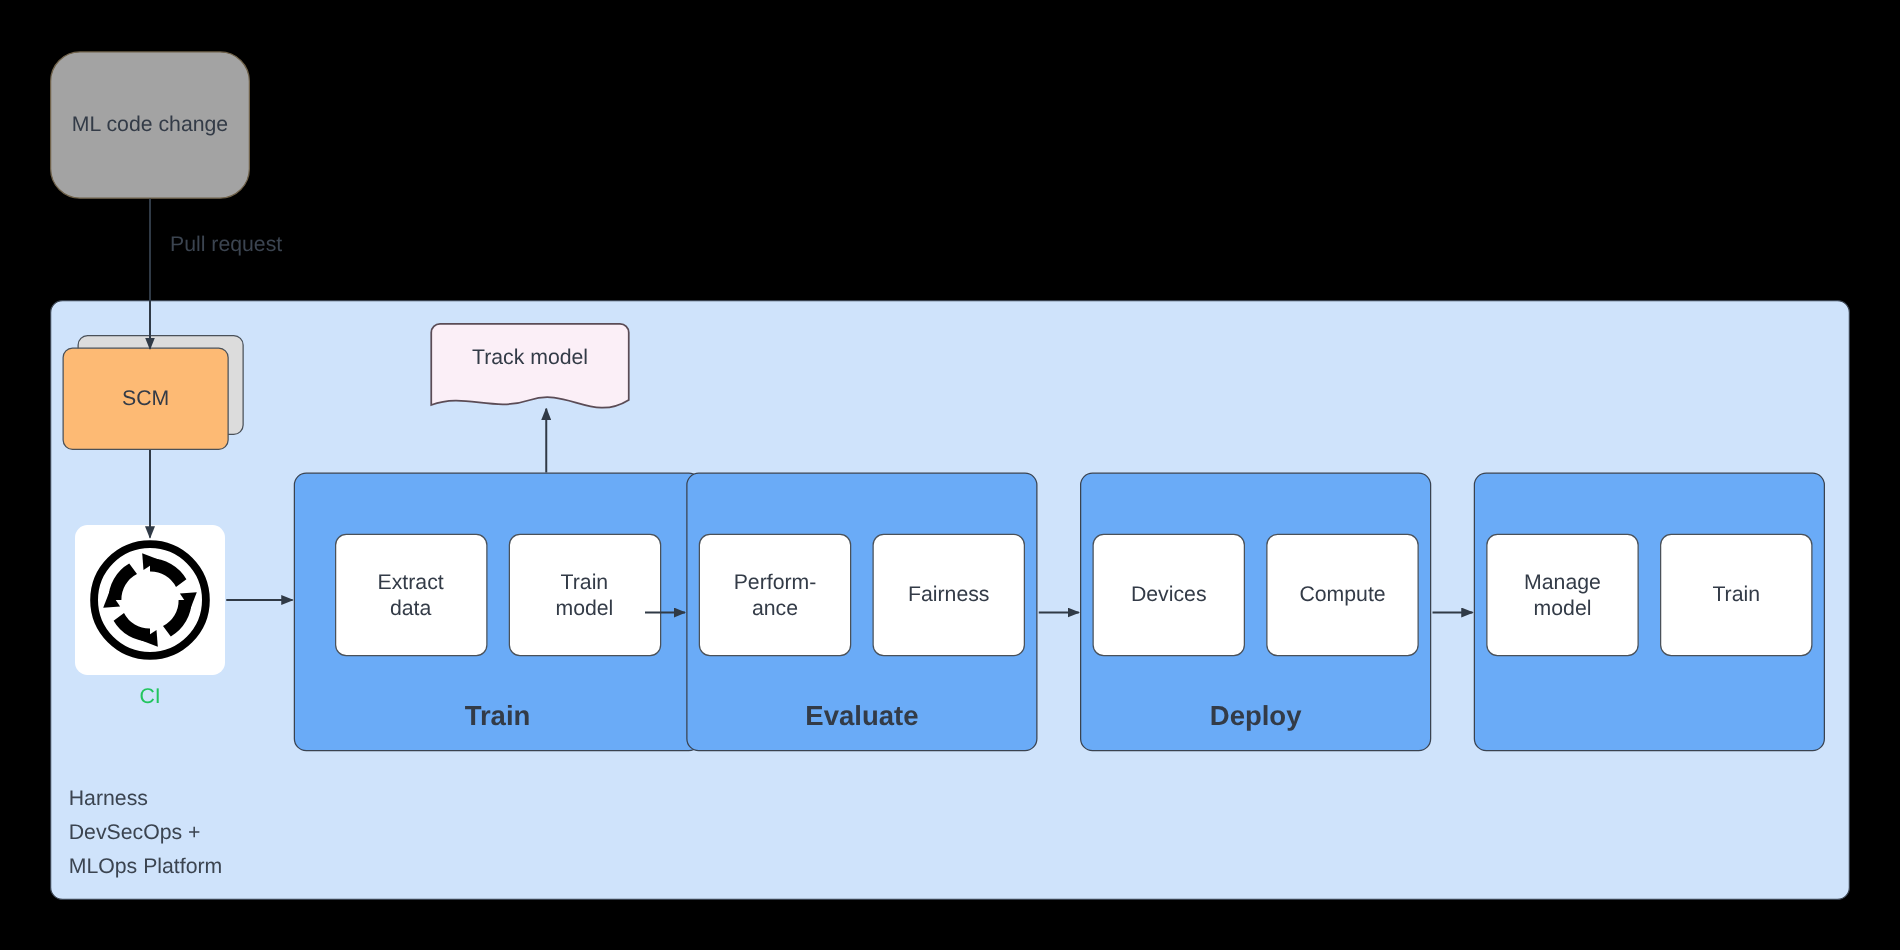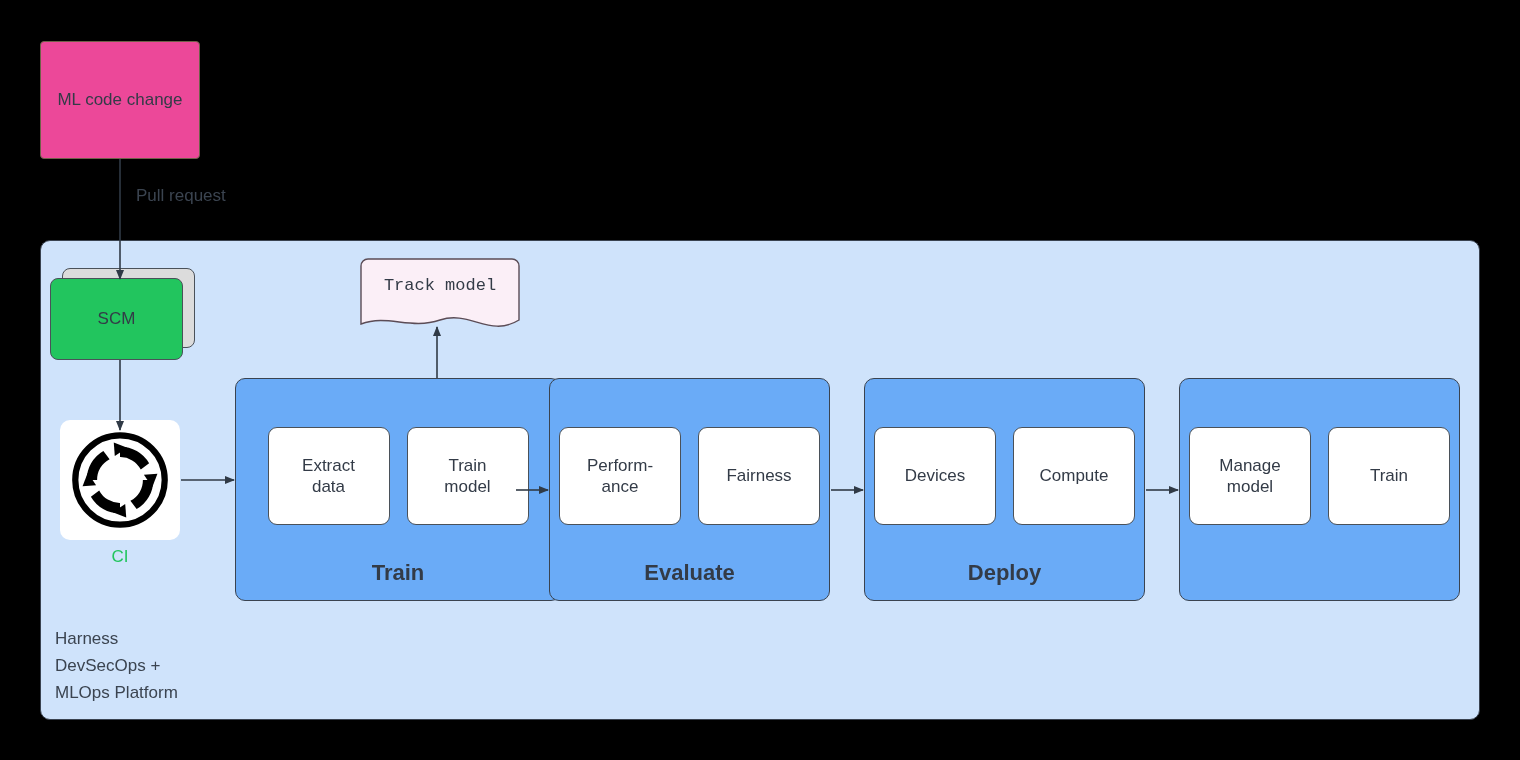--- a/index.html
+++ b/index.html
@@ -25,23 +25,23 @@
     justify-content: center;
     text-align: center;
     color: #333b47;
     line-height: 1.22;
   }
 
   
   #ml-code-change {
     left: 40px; top: 41px;
     width: 160px; height: 118px;
-    background: #ec4899;
+    background: #a3a3a3;
     border: 1.6px solid #6f6149;
-    border-radius: 4px;
+    border-radius: 24px;
     font-size: 17px;
   }
 
   
   #pull-request-label {
     position: absolute;
     left: 136px; top: 186px;
     font-size: 17px;
     color: #3b4450;
     white-space: nowrap;
@@ -79,21 +79,21 @@
     width: 133px; height: 80px;
     background: #dcdcdc;
     border: 1.4px solid #4a5159;
     border-radius: 8px;
     box-sizing: border-box;
   }
   #scm-front {
     position: absolute;
     left: 0px; top: 10px;
     width: 133px; height: 82px;
-    background: #22c55e;
+    background: #fdba74;
     border: 1.4px solid #4a5159;
     border-radius: 8px;
     box-sizing: border-box;
     display: flex; align-items: center; justify-content: center;
     font-size: 17px; color: #333b47;
   }
 
   
   #ci-tile {
     position: absolute;
@@ -108,22 +108,22 @@
     left: 60px; top: 547px;
     width: 120px;
     text-align: center;
     font-size: 17px;
     color: #22c55e;
   }
 
   
   #track-model-note {
     position: absolute;
-    left: 360px; top: 258px;
-    width: 160px; height: 75px; font-family: Liberation Mono, monospace;
+    left: 344px; top: 258px;
+    width: 160px; height: 75px;
   }
   #track-model-note .note-text {
     position: absolute;
     left: 0; top: 18px;
     width: 160px;
     text-align: center;
     font-size: 17px;
     color: #333b47;
     z-index: 2;
   }

